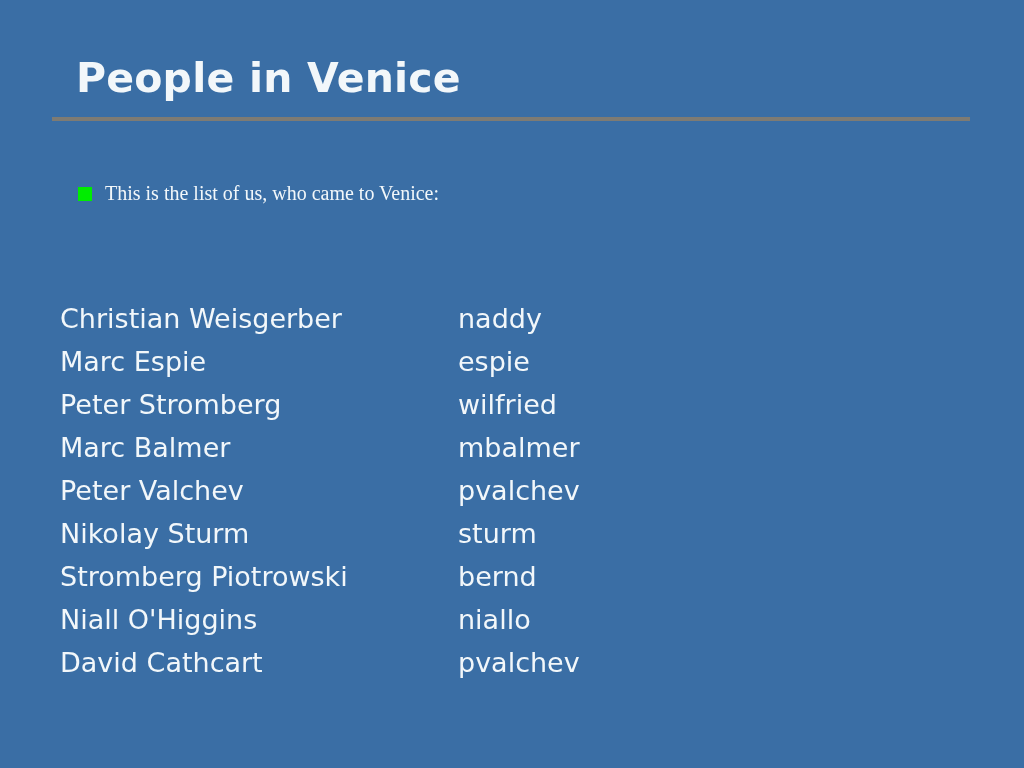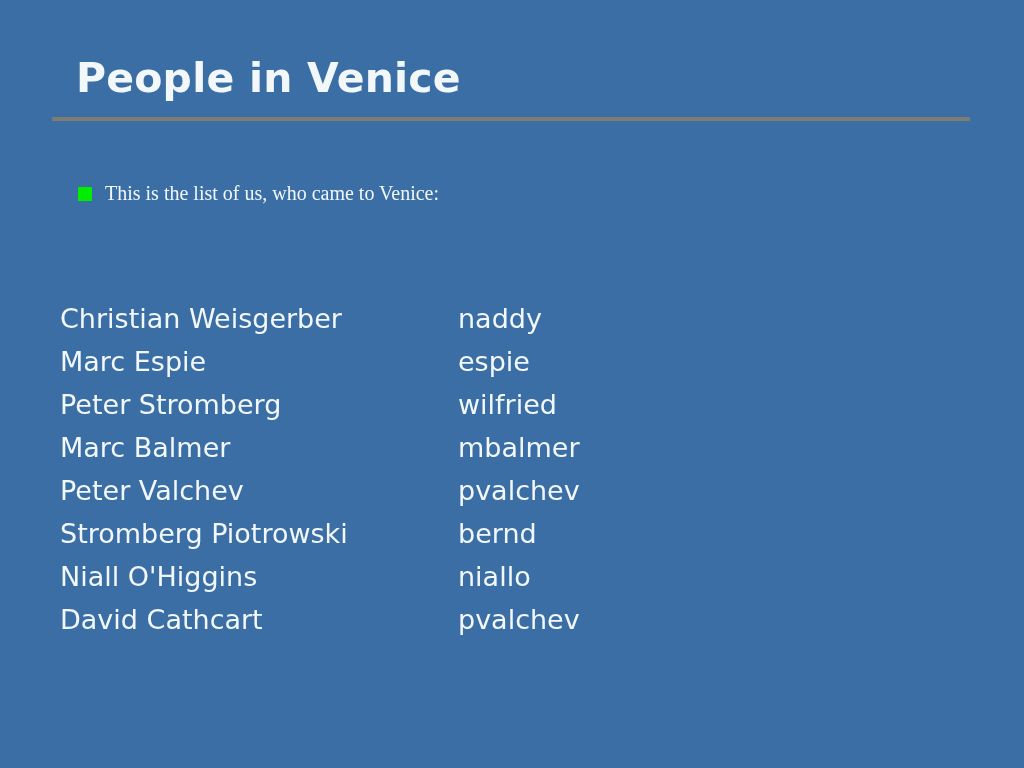--- a/index.html
+++ b/index.html
@@ -129,20 +129,24 @@
       </tr>
       <tr>
         <td class="col-name">Marc Balmer</td>
         <td class="col-login">mbalmer</td>
       </tr>
       <tr>
         <td class="col-name">Peter Valchev</td>
         <td class="col-login">pvalchev</td>
       </tr>
       <tr>
+        <td class="col-name">Nikolay Sturm</td>
+        <td class="col-login">sturm</td>
+      </tr>
+      <tr>
         <td class="col-name">Stromberg Piotrowski</td>
         <td class="col-login">bernd</td>
       </tr>
       <tr>
         <td class="col-name">Niall O'Higgins</td>
         <td class="col-login">niallo</td>
       </tr>
       <tr>
         <td class="col-name">David Cathcart</td>
         <td class="col-login">pvalchev</td>

